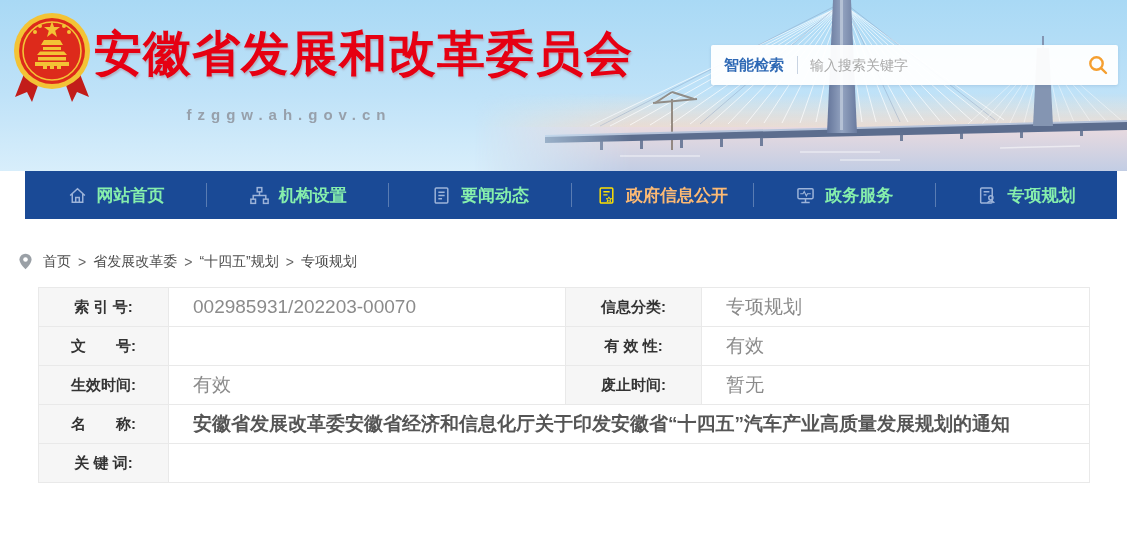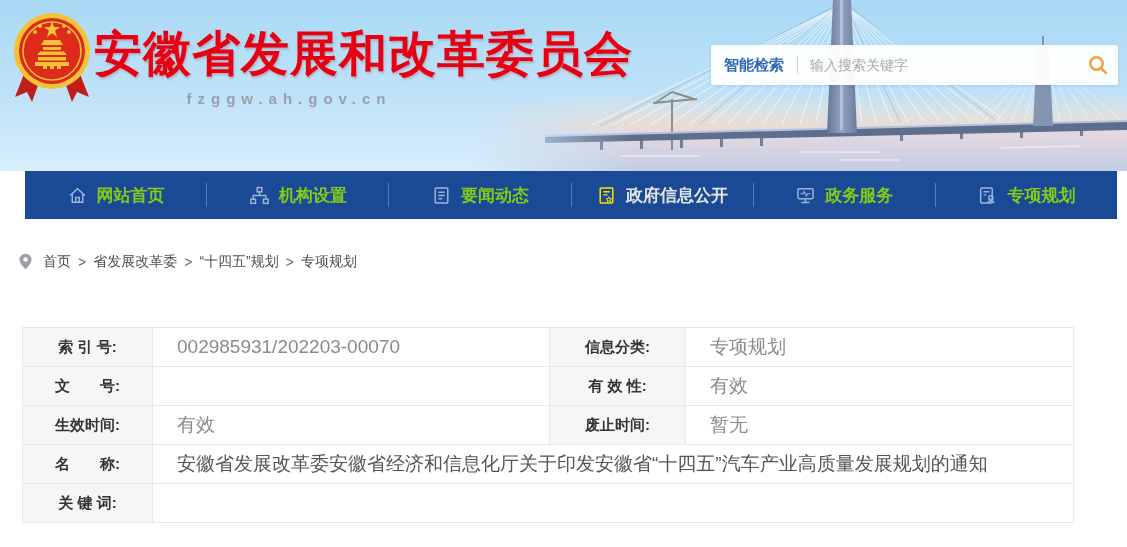--- a/index.html
+++ b/index.html
@@ -7,60 +7,60 @@
   body { font-family:"Liberation Sans","DejaVu Sans",sans-serif; background:#fff; position:relative; }
 
   
   .header { position:absolute; left:0; top:0; width:1127px; height:171px;
             background:linear-gradient(180deg,#a9d9f5 0%,#bfe2f8 55%,#d8eefb 100%); overflow:hidden; }
   .bridge-svg { position:absolute; left:0; top:0; width:1127px; height:171px; }
   .emblem { position:absolute; left:12px; top:9px; width:80px; height:96px; }
   .brand { position:absolute; left:94px; top:22px; }
   .site-name { font-size:48px; font-weight:bold; color:#e60012; letter-spacing:1px;
                text-shadow:1px 2px 2px rgba(150,40,40,.25); white-space:nowrap; }
-  .site-url { margin-top:4px; text-align:center; width:390px; font-size:15px; color:#97a0ab;
+  .site-url { margin-top:20px; text-align:center; width:390px; font-size:15px; color:#97a0ab;
               letter-spacing:6px; font-weight:bold; }
   .search-bar { position:absolute; left:711px; top:45px; width:407px; height:40px;
                 background:rgba(255,255,255,.95); border-radius:2px; display:flex; align-items:center;
                 box-shadow:0 1px 3px rgba(50,90,140,.15); }
   .search-label { font-size:15px; font-weight:bold; color:#2e69b5; padding:0 13px; white-space:nowrap; cursor:pointer; }
   .search-divider { width:1px; height:18px; background:#c9d4e2; }
   .search-input { flex:1; border:none; outline:none; background:transparent; font-size:14px;
                   color:#000000; padding:0 12px; font-family:inherit; }
   .search-input::placeholder { color:#a9a9a9; }
   .search-btn { width:40px; height:34px; display:flex; align-items:center; justify-content:center;
                 cursor:pointer; background:transparent; border:none; }
 
   
   .navbar { position:absolute; left:25px; top:171px; width:1092px; height:48px;
             background:#1a4a96; display:flex; align-items:center; }
   .nav-item { flex:1; height:48px; display:flex; align-items:center; justify-content:center;
-              gap:9px; color:#84cc16; font-size:17px; font-weight:bold; cursor:pointer; white-space:nowrap; }
+              gap:9px; color:#86efac; font-size:17px; font-weight:bold; cursor:pointer; white-space:nowrap; }
   .nav-item .nicon { display:flex; align-items:center; }
   .nav-item svg { stroke:#9db4d9; fill:none; stroke-width:1.4; }
-  .nav-item.active { color:#e5e5e5; }
+  .nav-item.active { color:#fdba74; }
   .nav-item.active svg { stroke:#ffe100; }
   .nav-sep { width:1px; height:24px; background:rgba(255,255,255,.28); }
 
   
   .breadcrumb { position:absolute; left:0; top:219px; width:1127px; height:52px; background:#fff;
                 display:flex; align-items:flex-end; padding-left:16px; }
   .crumb-pin { margin-right:8px; display:flex; align-items:center; }
   .crumb-text { font-size:14px; color:#4d4d4d; display:flex; align-items:center; gap:7px; }
   .crumb-link { cursor:pointer; }
   .crumb-sep { color:#666; }
 
   
-  .info-table { position:absolute; left:22px; top:287px; width:1051px; border-collapse:collapse;
-                table-layout:fixed;margin-top:40px; }
+  .info-table { position:absolute; left:38px; top:287px; width:1051px; border-collapse:collapse;
+                table-layout:fixed; }
   .info-table td { border:1px solid #e9e9e9; height:39px; vertical-align:middle; font-size:19px; }
   .info-table td.lbl { background:#f6f6f6; color:#333; font-weight:bold; font-size:15px;
                        text-align:center; white-space:nowrap; }
   .info-table td.val { color:#8b8b8b; padding-left:24px; background:#fff; }
-  .info-table td.val.dark { color:#555; }
+  .info-table td.val.dark { color:#555;font-weight:bold; }
   .col-l1 { width:130px; } .col-v1 { width:397px; } .col-l2 { width:136px; } .col-v2 { width:388px; }
 </style>
 </head>
 <body>
 
 <div class="header">
   <svg class="bridge-svg" viewBox="0 0 1127 171" preserveAspectRatio="none">
     <defs>
       <linearGradient id="sunset" x1="0" y1="0" x2="0" y2="1">
         <stop offset="0" stop-color="#f6e0cd" stop-opacity="0"></stop>

